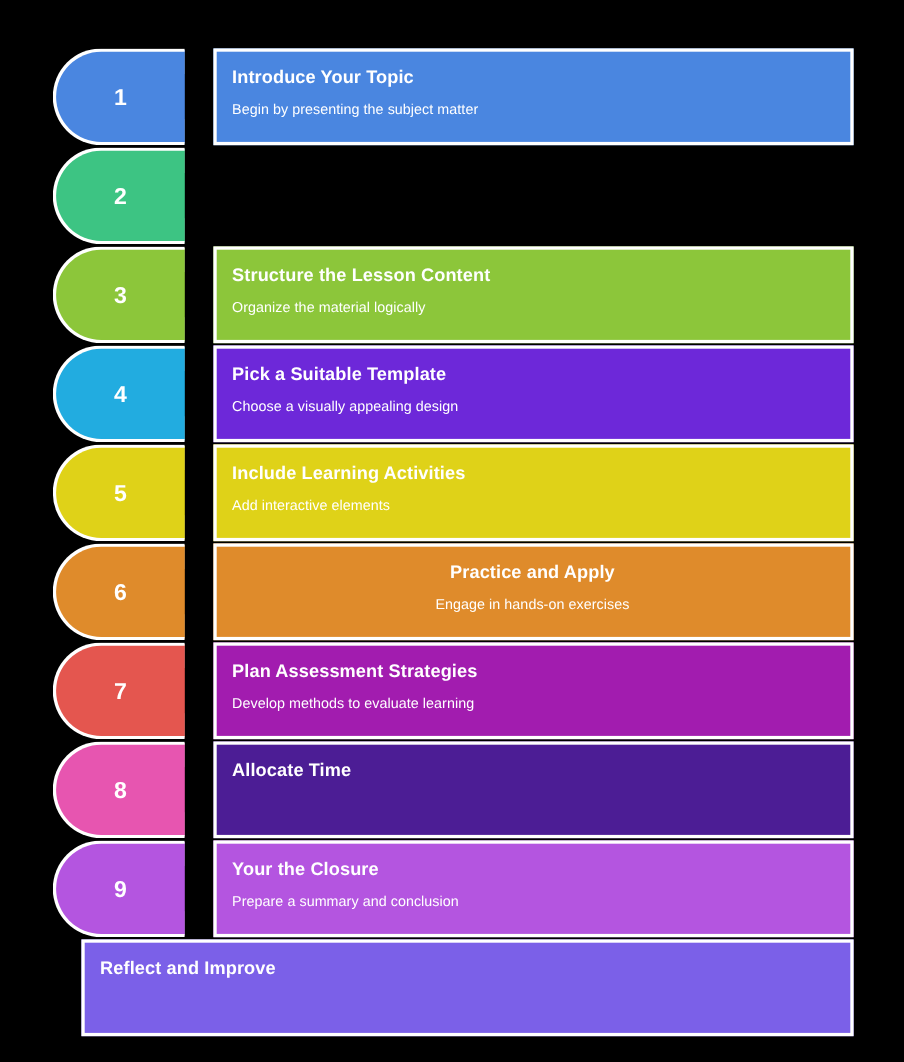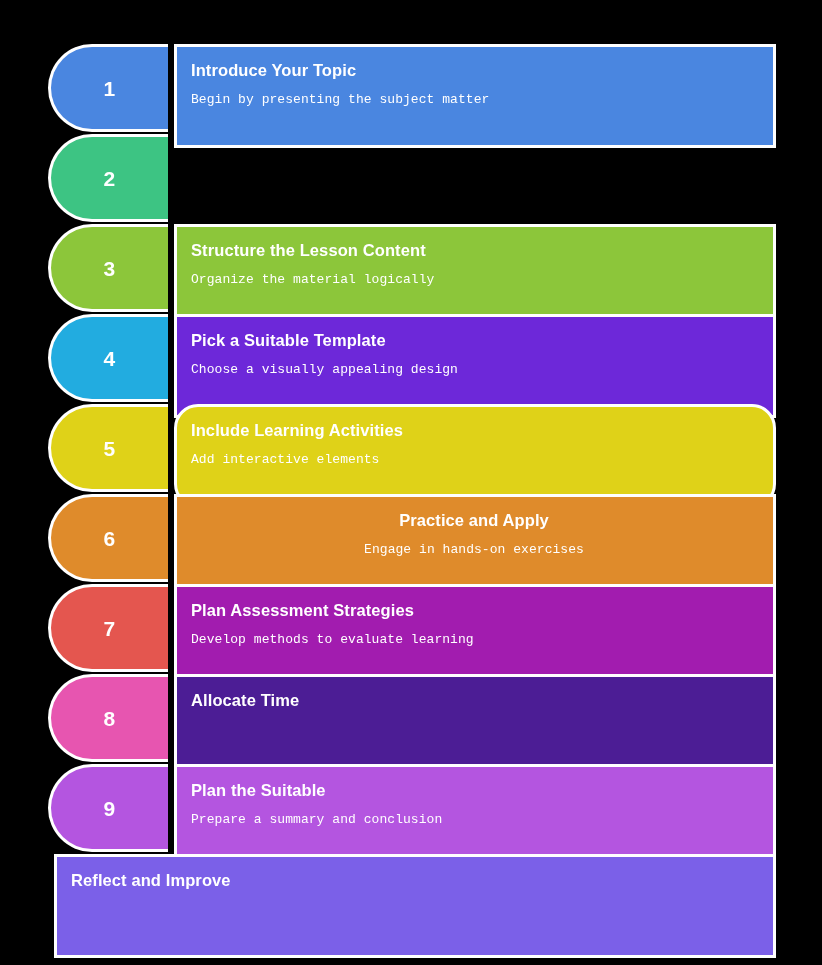--- a/index.html
+++ b/index.html
@@ -58,45 +58,45 @@
 
   
   .step-gap {
     flex: 0 0 6px;
     width: 6px;
   }
 
   
   .step-panel {
     flex: 1 1 auto;
-    height: 104px;
+    height: 88px;
     box-sizing: border-box;
     border: 3px solid #ffffff;
     border-radius: 0;
     padding: 14px 16px 0 14px;
     overflow: hidden;
+    margin-left: 20px;
   }
   .step-title {
     color: #ffffff;
     font-size: 16.5px;
     font-weight: bold;
     line-height: 1.15;
     letter-spacing: 0.1px;
     margin: 0 0 12px 0;
     white-space: nowrap;
   }
   .step-desc {
     color: #ffffff;
     font-size: 13px;
     font-weight: normal;
     line-height: 1.2;
     letter-spacing: 0.05px;
     margin: 0;
     white-space: nowrap;
-    font-family: Liberation Mono, monospace;
   }
 </style>
 </head>
 <body>
 
 <div id="infographic">
 
 <div class="step-row">
       <div class="step-badge" style="background: rgb(74, 134, 224);">
         <span class="step-badge-number">1</span>
@@ -131,21 +131,21 @@
       <div class="step-panel" style="background: #6d28d9;">
         <div class="step-title">Pick a Suitable Template</div>
         <div class="step-desc">Choose a visually appealing design</div>
       </div>
     </div>
     <div class="step-row">
       <div class="step-badge" style="background: rgb(223, 210, 24);">
         <span class="step-badge-number">5</span>
       </div>
       <div class="step-gap"></div>
-      <div class="step-panel" style="background: rgb(223, 210, 24); border-radius: 24px;">
+      <div class="step-panel" style="background: rgb(223, 210, 24);">
         <div class="step-title">Include Learning Activities</div>
         <div class="step-desc">Add interactive elements</div>
       </div>
     </div>
     <div class="step-row">
       <div class="step-badge" style="background: rgb(223, 139, 43);">
         <span class="step-badge-number">6</span>
       </div>
       <div class="step-gap"></div>
       <div class="step-panel" style="background: rgb(223, 139, 43); text-align: center;">
@@ -171,21 +171,21 @@
       <div class="step-panel" style="background: #4c1d95;">
         <div class="step-title">Allocate Time</div>
       </div>
     </div>
     <div class="step-row">
       <div class="step-badge" style="background: rgb(180, 85, 224);">
         <span class="step-badge-number">9</span>
       </div>
       <div class="step-gap"></div>
       <div class="step-panel" style="background: rgb(180, 85, 224);">
-        <div class="step-title">Plan the Suitable</div>
+        <div class="step-title">Your the Closure</div>
         <div class="step-desc">Prepare a summary and conclusion</div>
       </div>
     </div>
     <div class="step-row">
       <div class="step-gap"></div>
       <div class="step-panel" style="background: rgb(123, 96, 232);">
         <div class="step-title">Reflect and Improve</div>
       </div>
     </div>
   </div>

